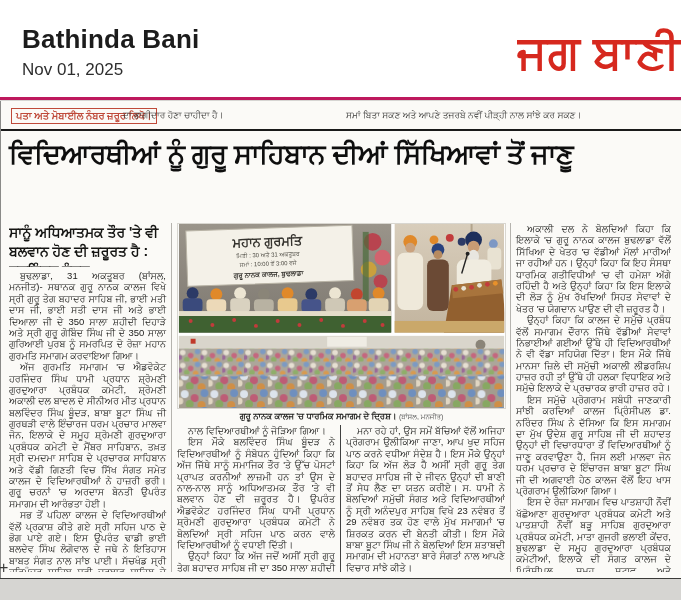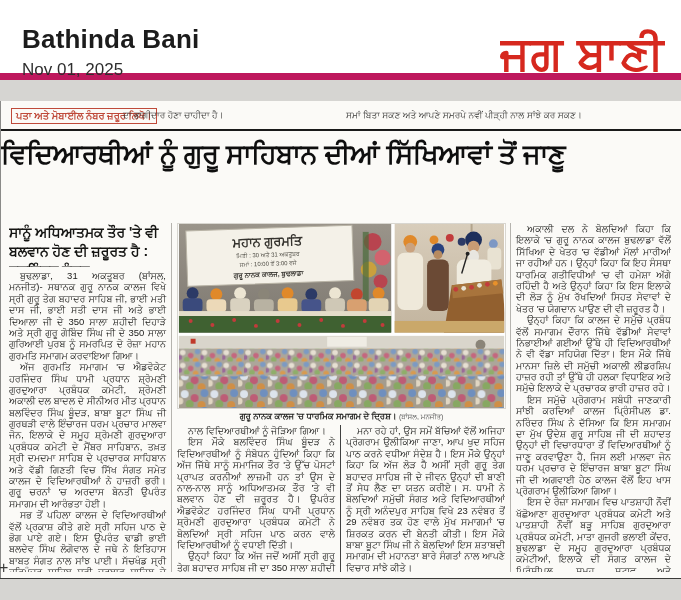--- a/index.html
+++ b/index.html
@@ -4,35 +4,35 @@
 <style>
   * { margin:0; padding:0; box-sizing:border-box; }
   html,body { background:#e9e9e7; }
   .page {
     position:relative; width:681px; height:600px;
     background:#d6d5d2; overflow:hidden;
     font-family:"Liberation Sans","DejaVu Sans",sans-serif;
   }
   
   .header {
-    position:absolute; top:0; left:0; width:681px; height:80px;
-    background:#ffffff; border-bottom:7px solid #be185d;
+    position:absolute; top:0; left:0; width:681px; height:100px;
+    background:#ffffff; border-bottom:3px solid #be185d;
   }
   .pub-title {
     position:absolute; left:22px; top:24px;
     font-size:26px; font-weight:700; color:#1c1c1c; letter-spacing:.2px;
   }
   .pub-date {
     position:absolute; left:22px; top:60px;
     font-size:17px; font-weight:400; color:#2e2e2e;text-align:right;
   }
   .masthead-logo {
-    position:absolute; right:16px; top:26px; max-width:250px;
+    position:absolute; right:0px; top:26px; max-width:250px;
     font-size:46px; font-weight:800; color:#d6281e;
-    white-space:nowrap; overflow:hidden; letter-spacing:1px;
+    white-space:nowrap; overflow:hidden; letter-spacing:1px;font-family:Liberation Serif, serif;
   }
   
   .clipping {
     position:absolute; top:101px; left:0; width:681px; height:478px;
     background:#fbfaf7; border-left:1px solid #8a8a88;
   }
   .top-strip {
     position:relative; height:30px; width:100%;
     border-bottom:2px solid #1a1a1a;
   }
@@ -44,21 +44,21 @@
   .strip-frag-left {
     position:absolute; left:122px; top:9px;
     font-size:9px; color:#3a3a38; white-space:nowrap;
   }
   .strip-frag-right {
     position:absolute; left:345px; top:9px;
     font-size:9px; color:#3a3a38; white-space:nowrap;
   }
   
   .headline {
-    padding:5px 8px 4px 0; height:89px; overflow:hidden;
+    padding:5px 8px 4px 8px; height:89px; overflow:hidden;
     font-size:27px; line-height:1.38; font-weight:800; color:#0e0e0e;
     letter-spacing:-.3px; white-space:nowrap;
   }
   .hl-blue { color:#2d9bd6; text-decoration:none; }
   
   .article-body {
     display:flex; height:352px; overflow:hidden;
     padding:3px 6px 0 8px;
   }
   .col {
@@ -103,21 +103,21 @@
     <div class="pub-title">Bathinda Bani</div>
     <div class="pub-date">Nov 01, 2025</div>
     <div class="masthead-logo">ਜਗ ਬਾਣੀ</div>
   </div>
 
   <div class="clipping">
 
     <div class="top-strip">
       <span class="note-box">ਪਤਾ ਅਤੇ ਮੋਬਾਈਲ ਨੰਬਰ ਜ਼ਰੂਰ ਲਿਖੋ।</span>
       <span class="strip-frag-left">ਦਾ ਭਾਗੀਦਾਰ ਹੋਣਾ ਚਾਹੀਦਾ ਹੈ।</span>
-      <span class="strip-frag-right">ਸਮਾਂ ਬਿਤਾ ਸਕਣ ਅਤੇ ਆਪਣੇ ਸਮਰਪੇ ਨਵੀਂ ਪੀੜ੍ਹੀ ਨਾਲ ਸਾਂਝੇ ਕਰ ਸਕਣ।</span>
+      <span class="strip-frag-right">ਸਮਾਂ ਬਿਤਾ ਸਕਣ ਅਤੇ ਆਪਣੇ ਤਜਰਬੇ ਨਵੀਂ ਪੀੜ੍ਹੀ ਨਾਲ ਸਾਂਝੇ ਕਰ ਸਕਣ।</span>
     </div>
 
     <div class="headline">
       <div>ਵਿਦਿਆਰਥੀਆਂ ਨੂੰ ਗੁਰੂ ਸਾਹਿਬਾਨ ਦੀਆਂ ਸਿੱਖਿਆਵਾਂ ਤੋਂ ਜਾਣੂ</div>
     </div>
 
     <div class="article-body">
 
       <div class="col col-1">
         <div class="subheadline">ਸਾਨੂੰ ਅਧਿਆਤਮਕ ਤੌਰ 'ਤੇ ਵੀ ਬਲਵਾਨ ਹੋਣ ਦੀ ਜ਼ਰੂਰਤ ਹੈ : ਬਲਵਿੰਦਰ ਬੂੰਦੜ</div>

